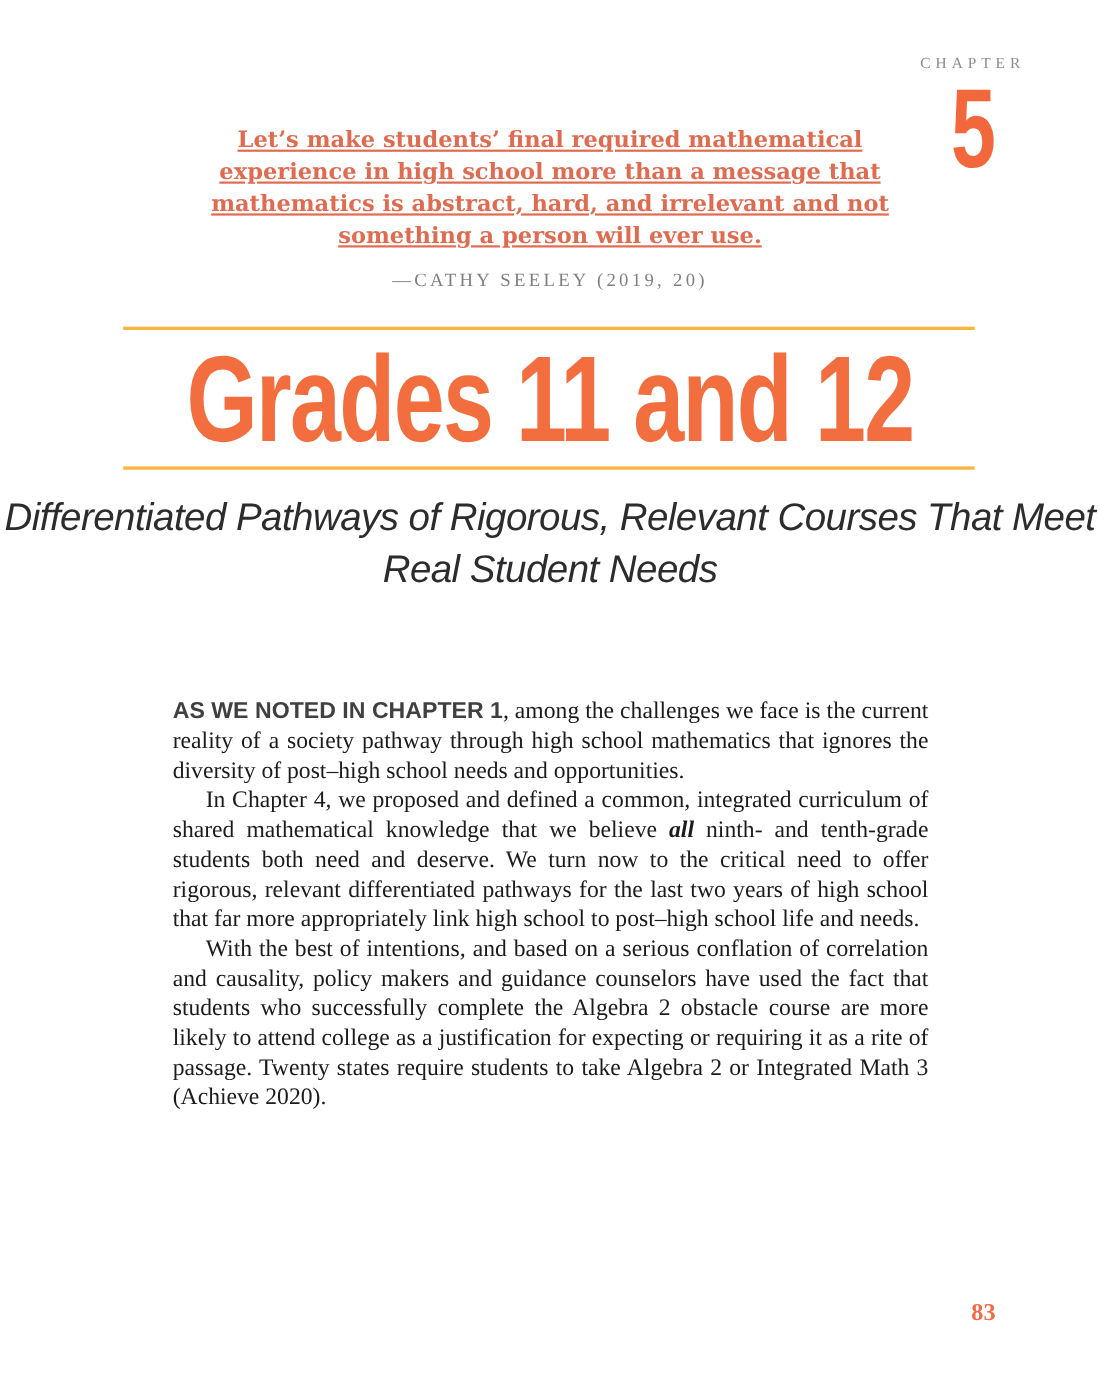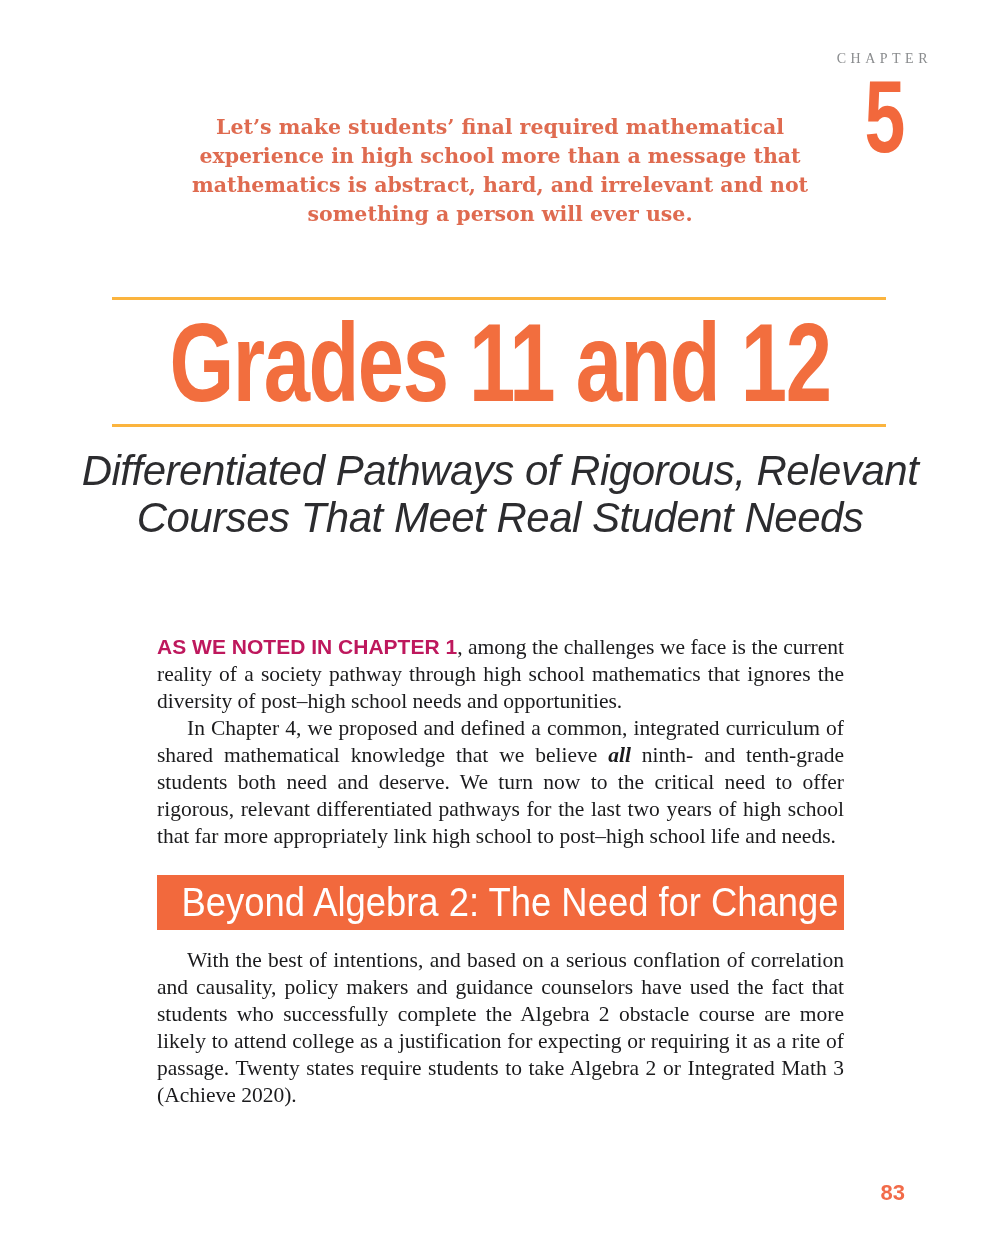--- a/index.html
+++ b/index.html
@@ -39,20 +39,21 @@
   .epigraph {
     position: absolute;
     top: 113px; left: 185px;
     width: 630px;
     text-align: center;
     font-family: "DejaVu Serif", serif;
     font-weight: 700;
     font-size: 20.5px;
     line-height: 29px;
     color: #df6b50;
+    text-decoration: underline;
   }
   .epigraph-attribution {
     position: absolute;
     top: 245px; left: 0;
     width: 1000px;
     text-align: center;
     font-family: "Liberation Serif", serif;
     font-size: 17px;
     letter-spacing: 3px;
     color: #7d7f82;
@@ -82,21 +83,21 @@
 
   
   .subtitle {
     position: absolute;
     top: 447px; left: 0;
     width: 1000px;
     text-align: center;
     font-family: "Liberation Sans", sans-serif;
     font-style: italic;
     font-weight: 500;
-    font-size: 42px;
+    font-size: 35px;
     line-height: 47px;
     letter-spacing: -0.5px;
     color: #2c2c2f;
   }
 
   
   .body-column {
     position: absolute;
     top: 633px; left: 157px;
     width: 687px;
@@ -104,21 +105,21 @@
     line-height: 27px;
     text-align: justify;
     color: #1b1b1d;
   }
   .body-column p { margin: 0; }
   .indent { text-indent: 30px; }
   .leadin {
     font-family: "Liberation Sans", sans-serif;
     font-weight: 700;
     font-size: 21px;
-    color: #be185d;
+    color: #404040;
   }
   .emph { font-style: italic; font-weight: bold; }
 
   
   .section-banner {
     background: #f2693d;
     height: 55px;
     margin: 25px 0 17px 0;
     overflow: hidden;
   }
@@ -132,48 +133,46 @@
     color: #ffffff;
     white-space: nowrap;
     transform: scaleX(0.91);
     transform-origin: left center;
   }
 
   
   .page-number {
     position: absolute;
     top: 1180px; right: 95px;
-    font-family: Liberation Sans, sans-serif;
+    font-family: Liberation Serif, serif;
     font-weight: 700;
     font-size: 22px;
     color: #f26b49;
   }
 </style>
 </head>
 <body>
 
 <div class="page">
 
   <div class="chapter-label">CHAPTER</div>
   <div class="chapter-number">5</div>
 
   <div class="epigraph">Let’s make students’ final required mathematical experience in high school more than a message that mathematics is abstract, hard, and irrelevant and not something a person will ever use.</div>
+  <div class="epigraph-attribution">—CATHY SEELEY (2019, 20)</div>
 
   <div class="rule rule-top"></div>
   <div class="chapter-title">Grades 11 and 12</div>
   <div class="rule rule-bottom"></div>
 
   <div class="subtitle">Differentiated Pathways of Rigorous, Relevant Courses That Meet Real Student Needs</div>
 
   <div class="body-column">
     <p><span class="leadin">AS WE NOTED IN CHAPTER 1</span><span>, among the challenges we face is the current reality of a society pathway through high school mathematics that ignores the diversity of post–high school needs and opportunities.</span></p>
     <p class="indent"><span>In Chapter 4, we proposed and defined a common, integrated curriculum of shared mathematical knowledge that we believe </span><span class="emph">all</span><span> ninth- and tenth-grade students both need and deserve. We turn now to the critical need to offer rigorous, relevant differentiated pathways for the last two years of high school that far more appropriately link high school to post–high school life and needs.</span></p>
 
-    <div class="section-banner">
-      <span class="section-banner-text">Beyond Algebra 2: The Need for Change</span>
-    </div>
 
     <p class="indent">With the best of intentions, and based on a serious conflation of correlation and causality, policy makers and guidance counselors have used the fact that students who successfully complete the Algebra 2 obstacle course are more likely to attend college as a justification for expecting or requiring it as a rite of passage. Twenty states require students to take Algebra 2 or Integrated Math 3 (Achieve 2020).</p>
   </div>
 
   <div class="page-number">83</div>
 
 </div>
 
 </body></html>

